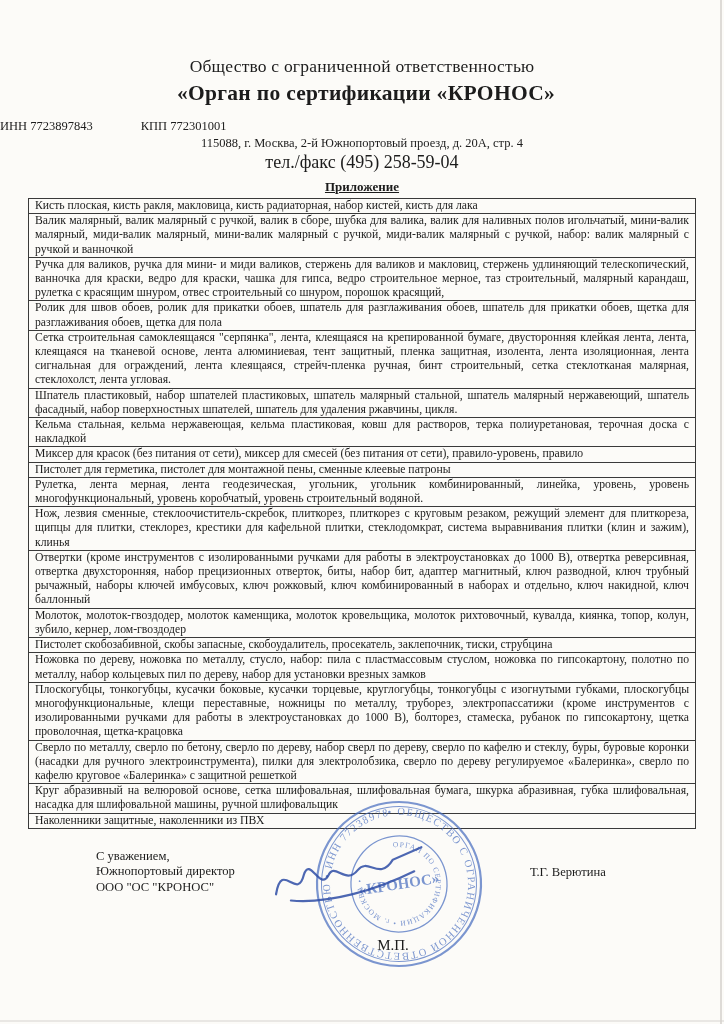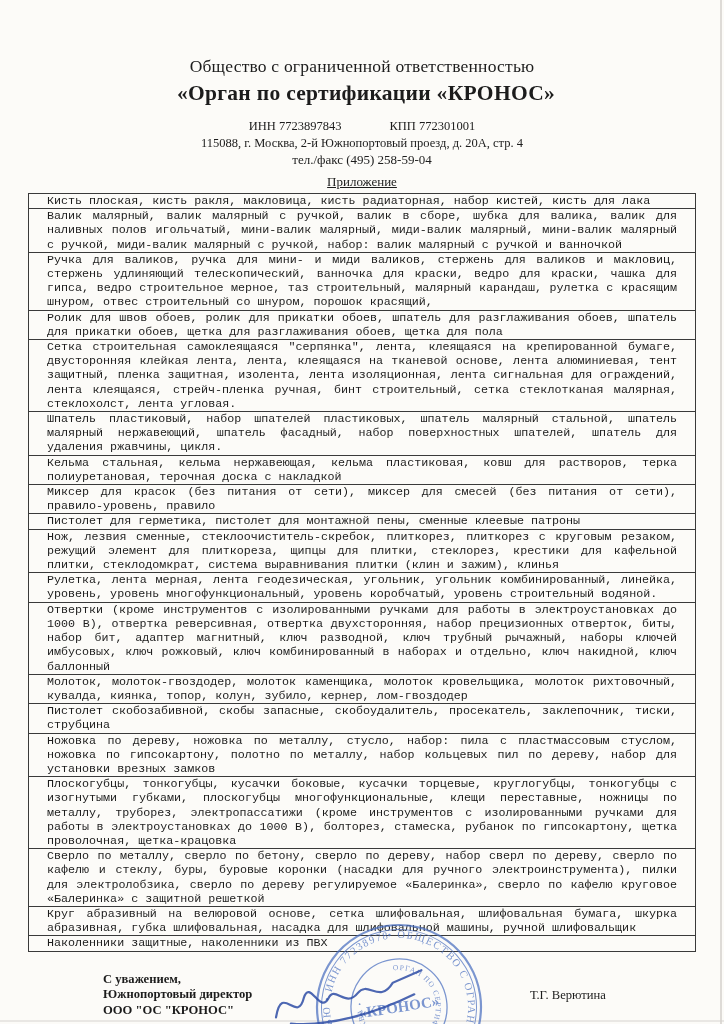--- a/index.html
+++ b/index.html
@@ -12,40 +12,39 @@
     font-family:"Liberation Serif","DejaVu Serif",serif;
     color:#1c1c1c;
     box-sizing:border-box;
   }
   .scan-edge-right{position:absolute;top:0;right:2px;width:2px;height:100%;background:#c9c7c2;opacity:.6;}
   .scan-edge-bottom{position:absolute;left:0;bottom:2px;width:100%;height:2px;background:#d6d4cf;opacity:.5;}
 
   .header{padding-top:56px;text-align:center;}
   .org-type{font-size:17.5px;letter-spacing:.2px;}
   .org-name{font-size:21.5px;font-weight:bold;margin-top:4px;letter-spacing:.3px;margin-left:8px;}
-  .reg-line{display:flex;justify-content:center;gap:48px;font-size:12.5px;margin-top:13px;}
+  .reg-line{display:flex;gap:48px;font-size:12.5px;margin-top:13px;}
   .address{font-size:12.5px;margin-top:2px;}
-  .phone{font-size:13px;margin-top:1px;}
-  .appendix{font-size:13px;font-weight:normal;text-decoration:underline;margin-top:6px;margin-bottom:3px;}
+  .phone{font-size:18px;margin-top:1px;}
+  .appendix{font-size:13px;font-weight:bold;text-decoration:underline;margin-top:6px;margin-bottom:3px;}
 
   .tbl{margin:0 28px;}
   .trow{
     border:1px solid #3a3a3a;
     margin-top:-1px;
-    padding:0 18px;
+    padding:0 6px;
     font-size:11.7px;
     line-height:14.2px;
     text-align:justify;
     background:transparent;
-    font-family:Liberation Mono, monospace;
   }
   .trow:first-child{margin-top:0;}
 
   .footer{position:relative;margin:8px 28px 0;height:132px;font-size:12.6px;}
-  .regards-block{position:absolute;left:75px;top:12px;line-height:15.5px;font-weight:bold;}
+  .regards-block{position:absolute;left:68px;top:12px;line-height:15.5px;}
   .signer-name{position:absolute;left:502px;top:28px;}
   .seal-mark{position:absolute;left:290px;top:100px;width:150px;text-align:center;font-size:15px;}
 
   .stamp{position:absolute;left:276px;top:-48px;width:190px;height:190px;pointer-events:none;}
   .signature{position:absolute;left:238px;top:6px;transform:rotate(-7deg);pointer-events:none;}
 </style>
 </head>
 <body>
 
 <div class="page">
@@ -67,22 +66,22 @@
   <div class="tbl">
     <div class="trow">Кисть плоская, кисть ракля, макловица, кисть радиаторная, набор кистей, кисть для лака</div>
     <div class="trow">Валик малярный, валик малярный с ручкой, валик в сборе, шубка для валика, валик для наливных полов игольчатый, мини-валик малярный, миди-валик малярный, мини-валик малярный с ручкой, миди-валик малярный с ручкой, набор: валик малярный с ручкой и ванночкой</div>
     <div class="trow">Ручка для валиков, ручка для мини- и миди валиков, стержень для валиков и макловиц, стержень удлиняющий телескопический, ванночка для краски, ведро для краски, чашка для гипса, ведро строительное мерное, таз строительный, малярный карандаш, рулетка с красящим шнуром, отвес строительный со шнуром, порошок красящий,</div>
     <div class="trow">Ролик для швов обоев, ролик для прикатки обоев, шпатель для разглаживания обоев, шпатель для прикатки обоев, щетка для разглаживания обоев, щетка для пола</div>
     <div class="trow">Сетка строительная самоклеящаяся "серпянка", лента, клеящаяся на крепированной бумаге, двусторонняя клейкая лента, лента, клеящаяся на тканевой основе, лента алюминиевая, тент защитный, пленка защитная, изолента, лента изоляционная, лента сигнальная для ограждений, лента клеящаяся, стрейч-пленка ручная, бинт строительный, сетка стеклотканая малярная, стеклохолст, лента угловая.</div>
     <div class="trow">Шпатель пластиковый, набор шпателей пластиковых, шпатель малярный стальной, шпатель малярный нержавеющий, шпатель фасадный, набор поверхностных шпателей, шпатель для удаления ржавчины, цикля.</div>
     <div class="trow">Кельма стальная, кельма нержавеющая, кельма пластиковая, ковш для растворов, терка полиуретановая, терочная доска с накладкой</div>
     <div class="trow">Миксер для красок (без питания от сети), миксер для смесей (без питания от сети), правило-уровень, правило</div>
     <div class="trow">Пистолет для герметика, пистолет для монтажной пены, сменные клеевые патроны</div>
+    <div class="trow">Рулетка, лента мерная, лента геодезическая, угольник, угольник комбинированный, линейка, уровень, уровень многофункциональный, уровень коробчатый, уровень строительный водяной.</div>
     <div class="trow">Нож, лезвия сменные, стеклоочиститель-скребок, плиткорез, плиткорез с круговым резаком, режущий элемент для плиткореза, щипцы для плитки, стеклорез, крестики для кафельной плитки, стеклодомкрат, система выравнивания плитки (клин и зажим), клинья</div>
-    <div class="trow">Рулетка, лента мерная, лента геодезическая, угольник, угольник комбинированный, линейка, уровень, уровень многофункциональный, уровень коробчатый, уровень строительный водяной.</div>
     <div class="trow">Отвертки (кроме инструментов с изолированными ручками для работы в электроустановках до 1000 В), отвертка реверсивная, отвертка двухсторонняя, набор прецизионных отверток, биты, набор бит, адаптер магнитный, ключ разводной, ключ трубный рычажный, наборы ключей имбусовых, ключ рожковый, ключ комбинированный в наборах и отдельно, ключ накидной, ключ баллонный</div>
     <div class="trow">Молоток, молоток-гвоздодер, молоток каменщика, молоток кровельщика, молоток рихтовочный, кувалда, киянка, топор, колун, зубило, кернер, лом-гвоздодер</div>
     <div class="trow">Пистолет скобозабивной, скобы запасные, скобоудалитель, просекатель, заклепочник, тиски, струбцина</div>
     <div class="trow">Ножовка по дереву, ножовка по металлу, стусло, набор: пила с пластмассовым стуслом, ножовка по гипсокартону, полотно по металлу, набор кольцевых пил по дереву, набор для установки врезных замков</div>
     <div class="trow">Плоскогубцы, тонкогубцы, кусачки боковые, кусачки торцевые, круглогубцы, тонкогубцы с изогнутыми губками, плоскогубцы многофункциональные, клещи переставные, ножницы по металлу, труборез, электропассатижи (кроме инструментов с изолированными ручками для работы в электроустановках до 1000 В), болторез, стамеска, рубанок по гипсокартону, щетка проволочная, щетка-крацовка</div>
     <div class="trow">Сверло по металлу, сверло по бетону, сверло по дереву, набор сверл по дереву, сверло по кафелю и стеклу, буры, буровые коронки (насадки для ручного электроинструмента), пилки для электролобзика, сверло по дереву регулируемое «Балеринка», сверло по кафелю круговое «Балеринка» с защитной решеткой</div>
     <div class="trow">Круг абразивный на велюровой основе, сетка шлифовальная, шлифовальная бумага, шкурка абразивная, губка шлифовальная, насадка для шлифовальной машины, ручной шлифовальщик</div>
     <div class="trow">Наколенники защитные, наколенники из ПВХ</div>
   </div>
 

